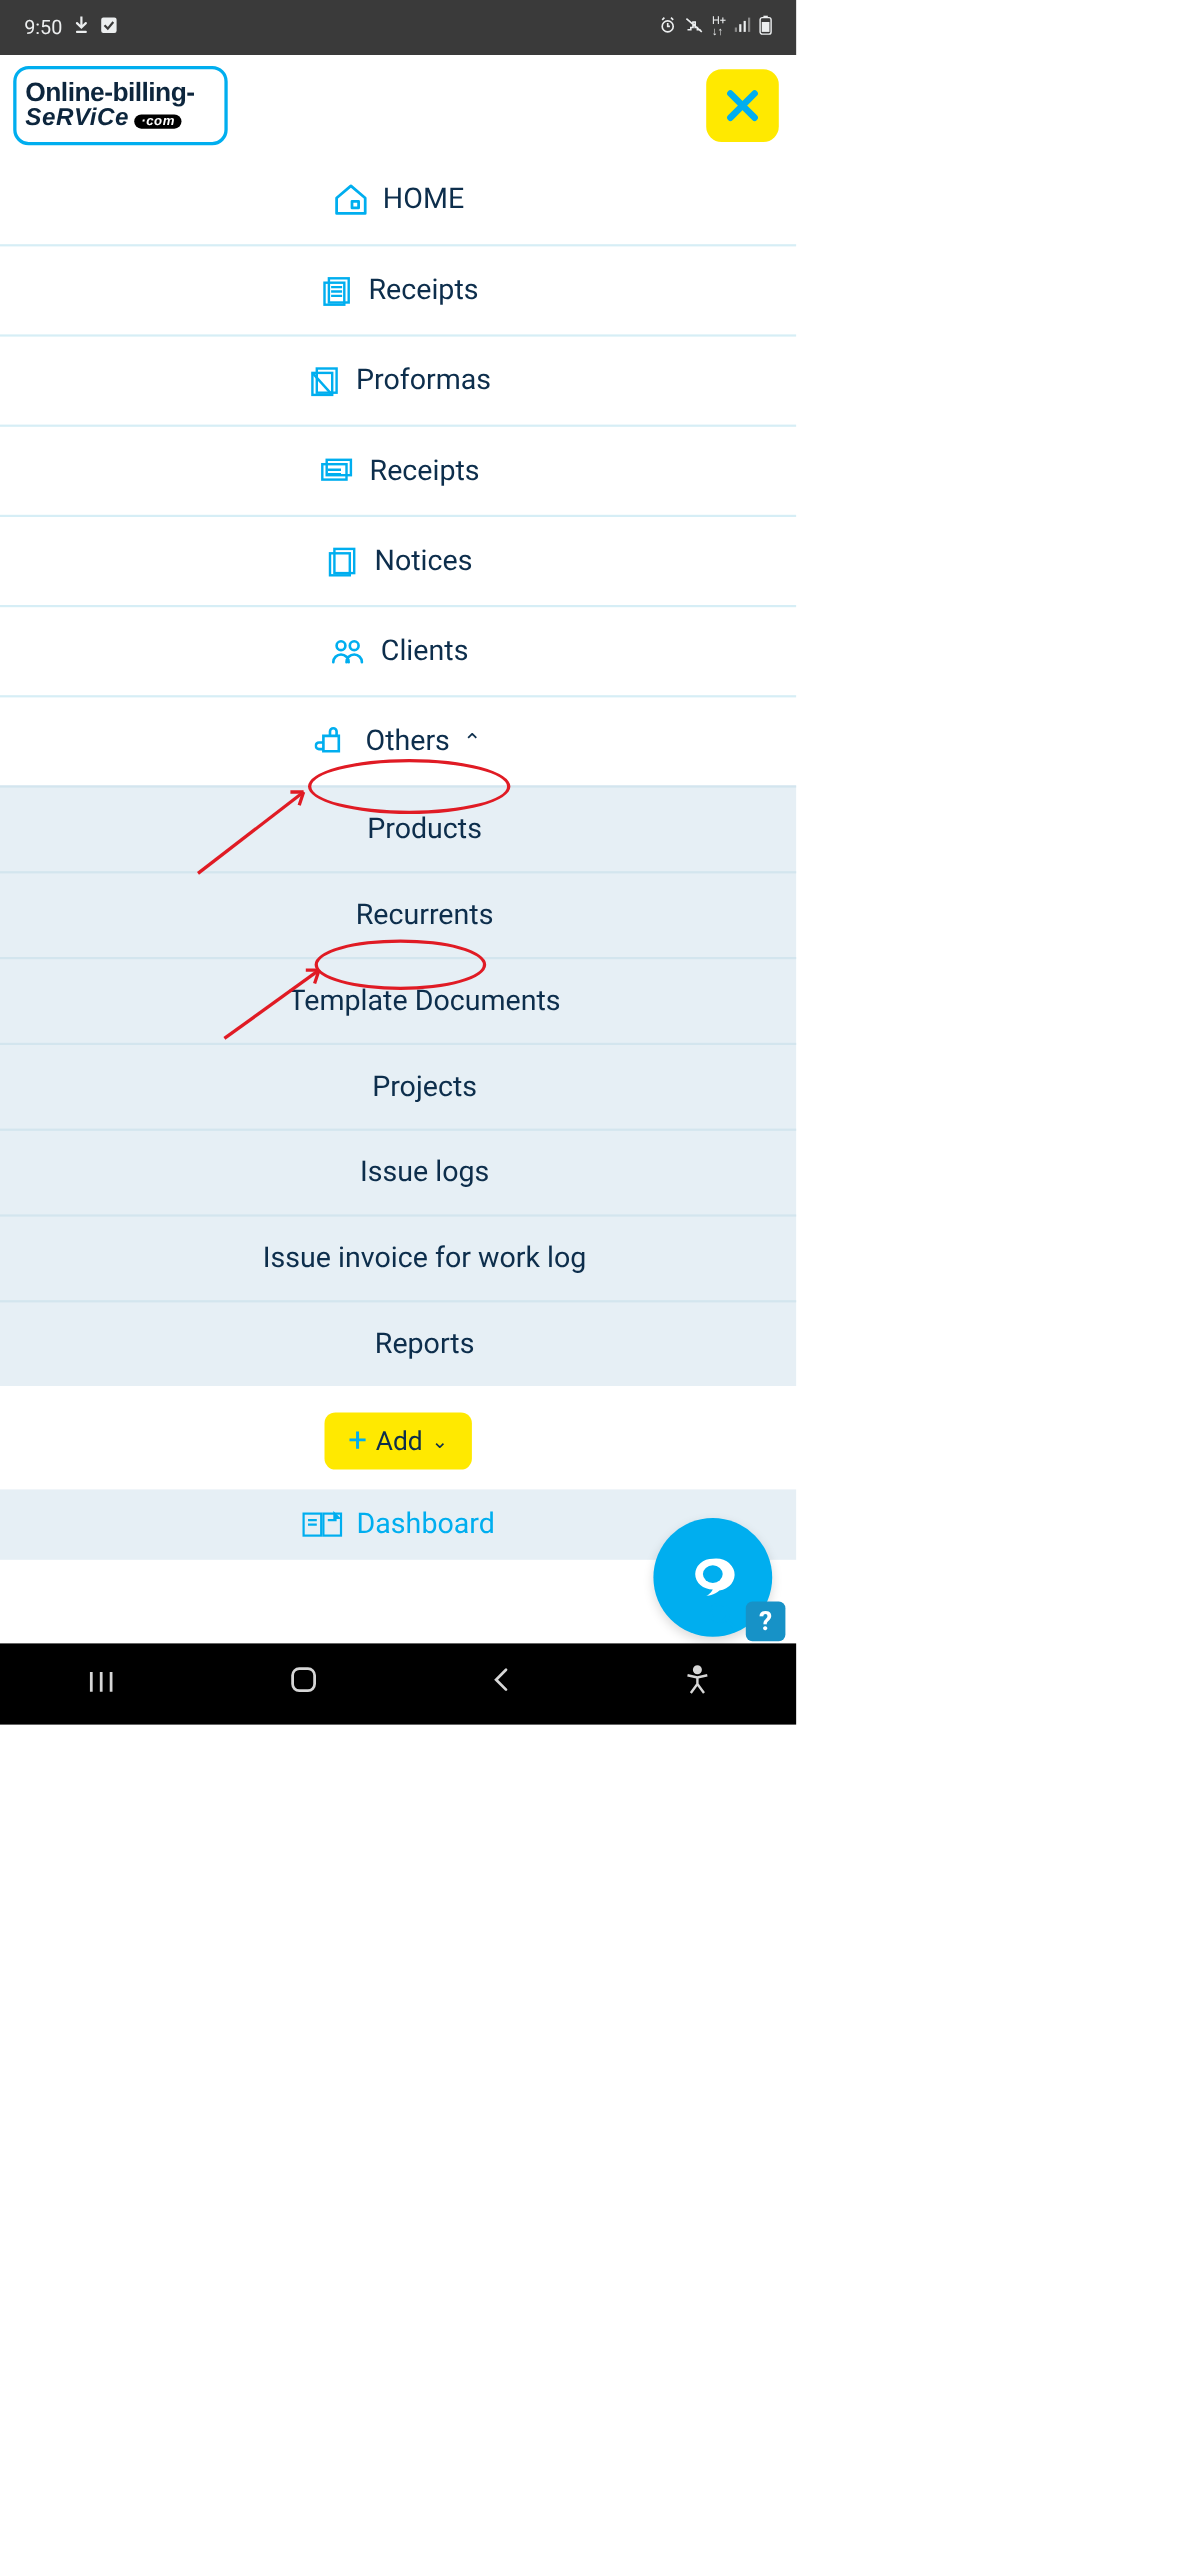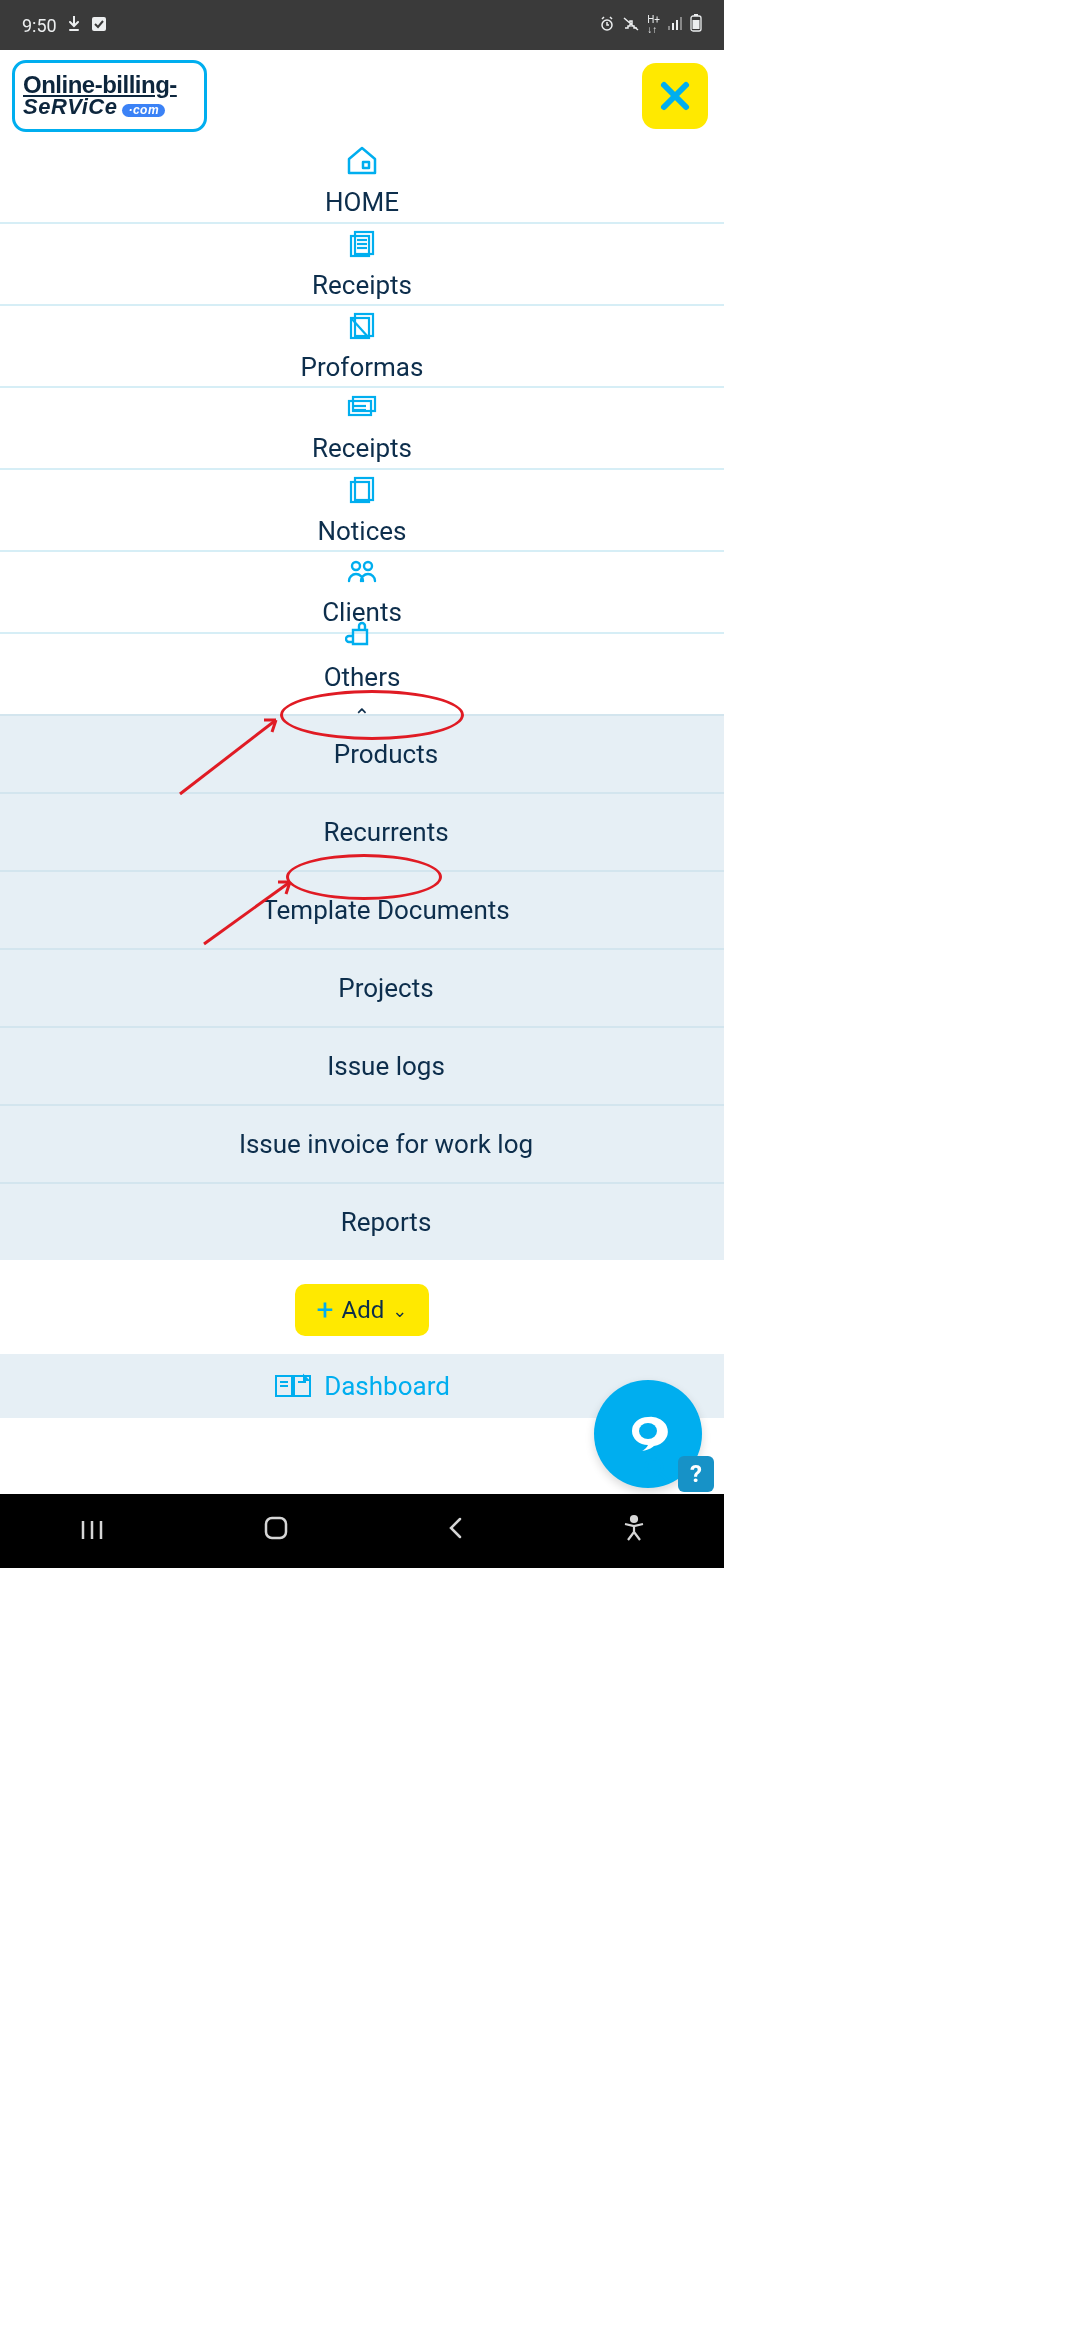--- a/index.html
+++ b/index.html
@@ -37,24 +37,24 @@
       color: #0d263d;
       font-weight: 900;
       font-family: "Trebuchet MS", Arial, sans-serif;
       display: flex;
       flex-direction: column;
       line-height: 0.95;
       width: 195px;
       height: 72px;
       justify-content: center;
     }
-    .logo .l1 { font-size: 24px; letter-spacing: -0.5px; display: flex; align-items: center; text-decoration: underline; }
+    .logo .l1 { font-size: 24px; letter-spacing: -0.5px; display: flex; align-items: center; }
     .logo .l2 { font-size: 22px; letter-spacing: 0.5px; display: flex; align-items: baseline; gap: 5px; font-style: italic; }
     .logo .pill {
-      background: #3b82f6;
+      background: #000000;
       color: #fff;
       border-radius: 10px;
       font-size: 12px;
       padding: 1px 6px;
       font-weight: 700;
       text-align: right;
     }
     .close-btn {
       width: 66px;
       height: 66px;
@@ -72,21 +72,20 @@
       display: flex;
       align-items: center;
       justify-content: center;
       gap: 12px;
       border-top: 2px solid #d6eef6;
       background: #fff;
       color: #0d2e4c;
       font-size: 26px;
       font-weight: 400;
       cursor: pointer;
-      flex-direction: column;
     }
     .nav-item:first-child { border-top: none; }
     .nav-item .nav-icon { color: #00aeef; display: flex; align-items: center; }
     .sub-list { background: #e6eff5; }
     .sub-item {
       height: 78px;
       display: flex;
       align-items: center;
       justify-content: center;
       border-top: 2px solid #d3e5ee;

